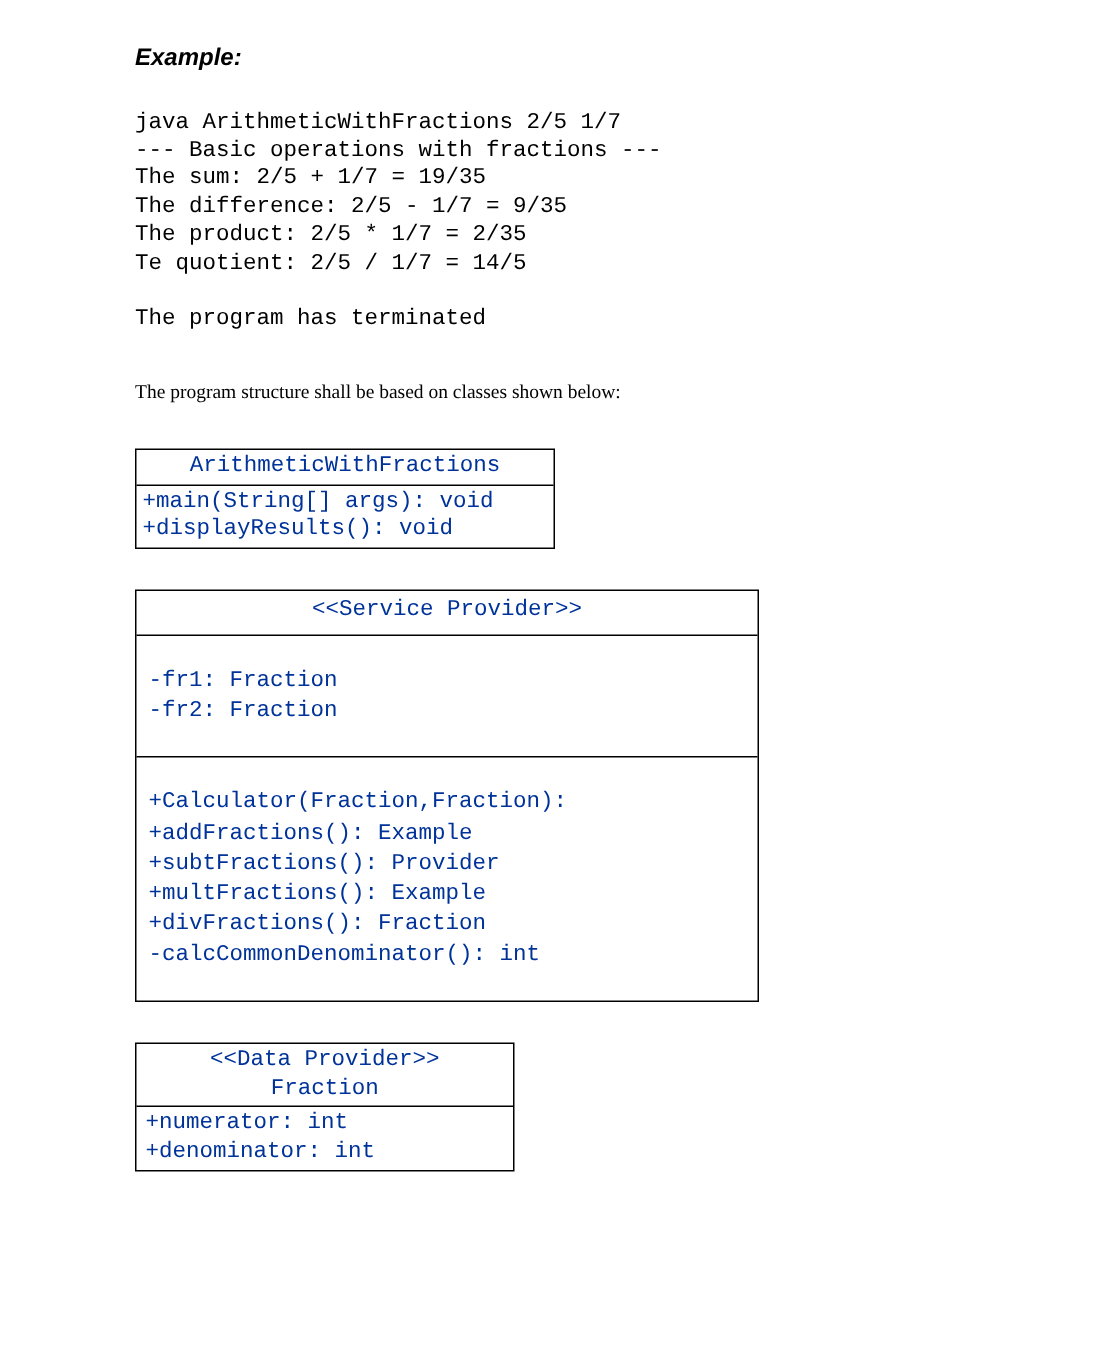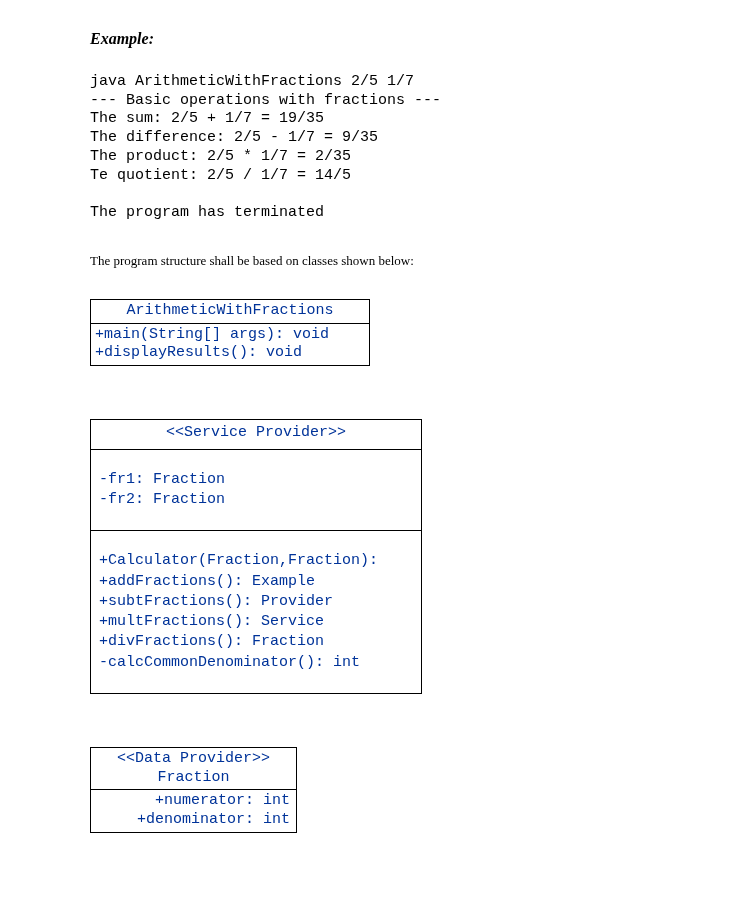--- a/index.html
+++ b/index.html
@@ -9,52 +9,52 @@
       font-family: "Times New Roman", Times, serif;
       font-size: 16px;
       color: #000;
       width: 739px;
       box-sizing: border-box;
     }
     .example-heading {
       font-style: italic;
       font-weight: bold;
       margin-bottom: 6px;
-      font-family: Liberation Serif, serif;
+      font-family: Liberation Sans, sans-serif;
     }
     .code-block {
       font-family: "Courier New", Courier, monospace;
       font-size: 15px;
       color: #000000;
       white-space: pre;
       line-height: 1.25;
       margin-bottom: 30px;
     }
     .body-text {
       font-family: "Times New Roman", Times, serif;
       font-size: 13px;
       color: #000;
       margin-bottom: 30px;
     }
     .uml-box {
       border: 1px solid #000;
       font-family: "Courier New", Courier, monospace;
       font-size: 15px;
       color: #003399;
-      margin-bottom: 53px;
+      margin-bottom: 27px;
       box-sizing: border-box;
     }
     .uml-box.box1 {
       width: 280px;
     }
     .uml-box.box2 {
-      width: 332px;
+      width: 416px;
     }
     .uml-box.box3 {
-      width: 207px;
+      width: 253px;
     }
     .uml-header {
       text-align: center;
       padding: 2px 4px;
       border-bottom: 1px solid #000;
       line-height: 1.25;
     }
     .uml-section {
       padding: 2px 4px;
       line-height: 1.25;
@@ -65,21 +65,20 @@
     }
     .box2 .uml-section {
       padding: 20px 8px;
       line-height: 1.35;
     }
     .box2 .uml-header {
       padding: 4px 4px 6px 4px;
     }
     .box3 .uml-section {
       padding: 2px 6px;
-      text-align: right;
     }
   </style>
 </head>
 <body>
 
 <div class="example-heading">Example:</div>
 
 <div class="code-block">
 <span>java ArithmeticWithFractions 2/5 1/7</span>
 <span>--- Basic operations with fractions ---</span>
@@ -103,21 +102,21 @@
 
 <div class="uml-box box2">
   <div class="uml-header">
     <div>&lt;&lt;Service Provider&gt;&gt;</div>
   </div>
   <div class="uml-section"><span>-fr1: Fraction</span>
 <span>-fr2: Fraction</span></div>
   <div class="uml-section"><span>+Calculator(Fraction,Fraction):</span>
 <span>+addFractions(): Example</span>
 <span>+subtFractions(): Provider</span>
-<span>+multFractions(): Service</span>
+<span>+multFractions(): Example</span>
 <span>+divFractions(): Fraction</span>
 <span>-calcCommonDenominator(): int</span></div>
 </div>
 
 <div class="uml-box box3">
   <div class="uml-header">
     <div>&lt;&lt;Data Provider&gt;&gt;</div>
     <div>Fraction</div>
   </div>
   <div class="uml-section"><span>+numerator: int</span>

